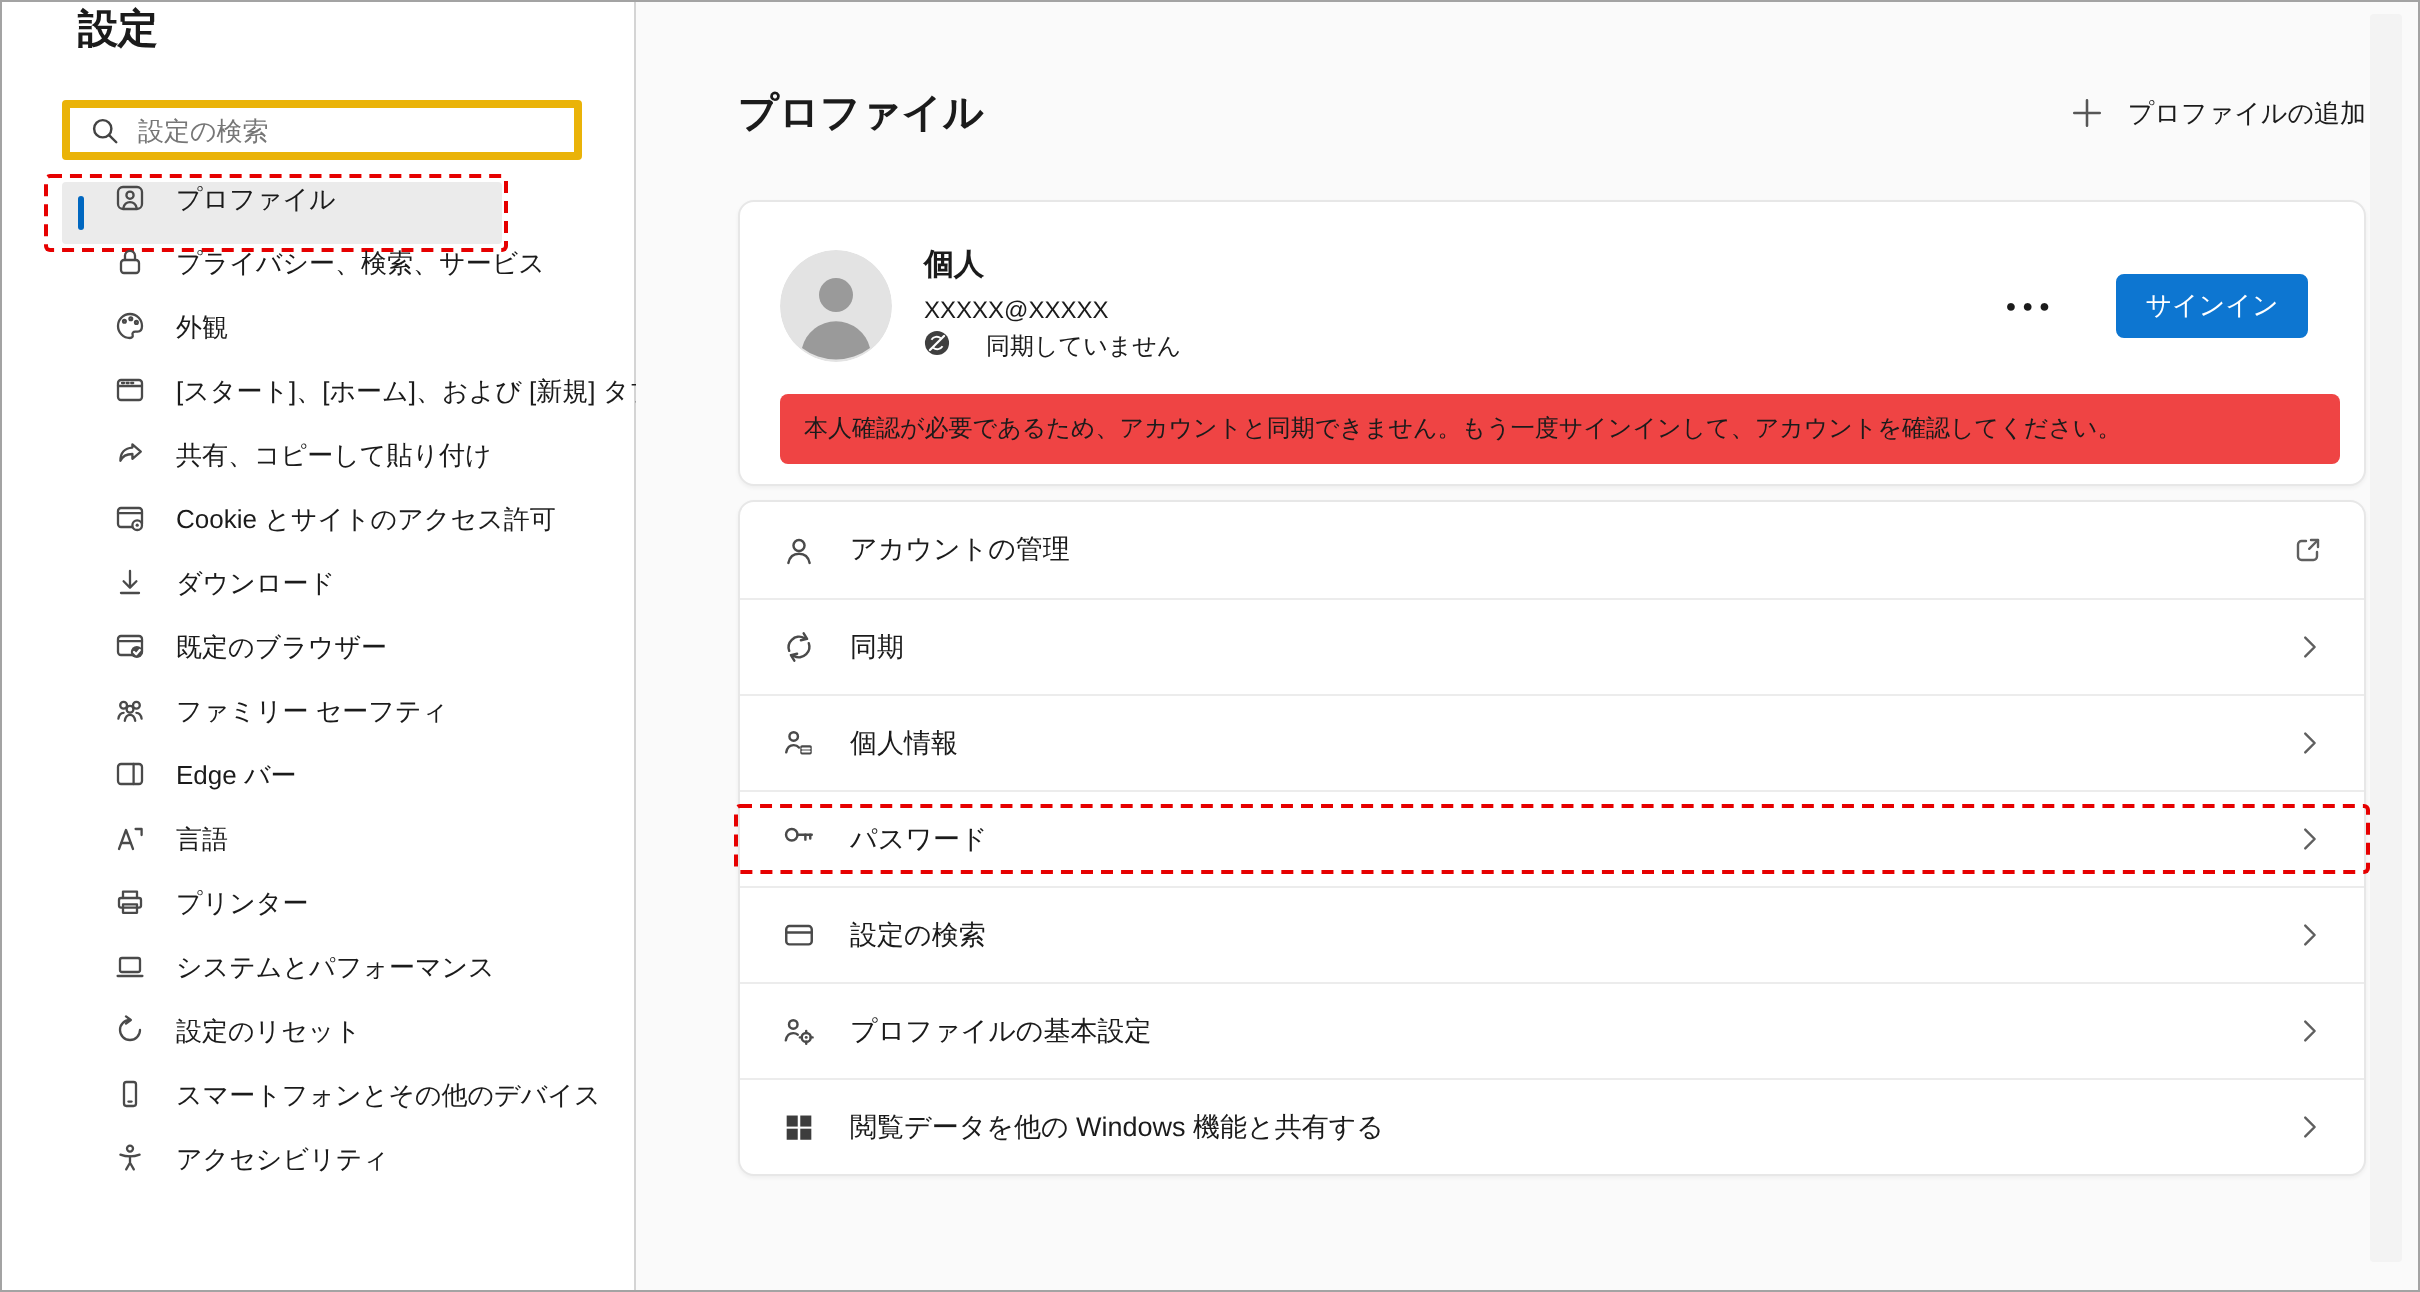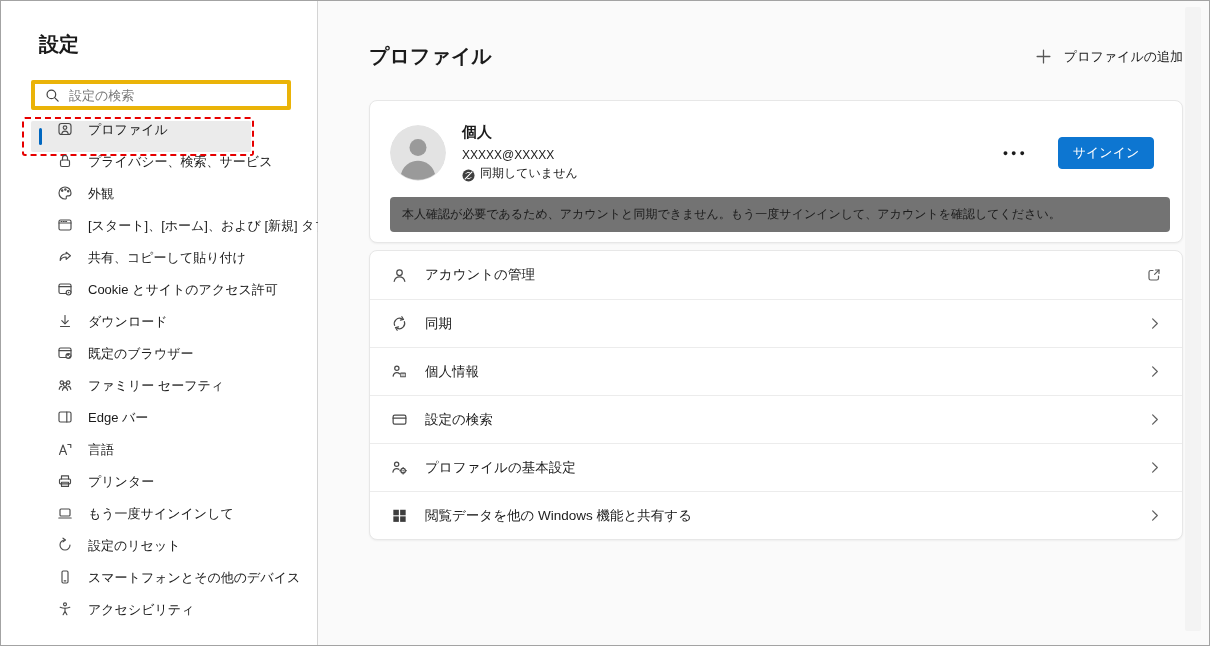--- a/index.html
+++ b/index.html
@@ -10,21 +10,21 @@
     background:#fff;
   }
   .frame {
     position:relative; width:1210px; height:646px;
     border:1px solid #a3a3a3; background:#fff;
     display:flex; overflow:hidden;
   }
   
   .sidebar {
     width:317px; flex:0 0 317px; background:#fff;
-    border-right:1px solid #d4d4d4; padding-top:30px;
+    border-right:1px solid #d4d4d4; 
   }
   .sidebar-title { font-size:20px; font-weight:bold; margin-left:38px; margin-bottom:22px; }
   .search-box {
     margin-left:30px; width:260px; height:30px;
     border:4px solid #eab308; border-radius:2px; background:#fff;
     display:flex; align-items:center; padding:0 8px 0 10px; gap:9px;
   }
   .search-box .ic { color:#434343; }
   .search-box input {
     border:none; outline:none; flex:1; font-size:13px;
@@ -66,31 +66,31 @@
   .card {
     background:#fff; border:1px solid #e7e7e7; border-radius:8px;
     box-shadow:0 1px 2px rgba(0,0,0,0.05);
   }
   .profile-card { margin-top:30px; padding:22px 12px 10px 20px; }
   .profile-top { display:flex; align-items:center; padding-right:8px; }
   .avatar { width:56px; height:56px; border-radius:50%; overflow:hidden; flex:0 0 56px; }
   .id-block { margin-left:16px; flex:1; }
   .profile-name { font-size:15px; font-weight:bold; margin-bottom:6px; }
   .profile-email { font-size:12px; color:#1b1b1b; margin-bottom:3px; }
-  .sync-line { display:flex; align-items:flex-end; gap:5px; font-size:12px; color:#1b1b1b; }
+  .sync-line { display:flex; align-items:flex-start; gap:18px; font-size:12px; color:#1b1b1b; }
   .more-btn {
     border:none; background:none; font-size:9px; letter-spacing:3px; color:#1b1b1b;
     margin-right:28px; cursor:pointer; padding:6px 2px; font-family:inherit;
   }
   .signin-btn {
     width:96px; height:32px; background:#0d76d1; color:#fff; border:1px solid #0d76d1;
     border-radius:4px; font-size:13px; font-family:inherit; cursor:pointer; margin-right:8px;
   }
   .notice-bar {
-    margin-top:15px; background:#737373; border-radius:4px;
+    margin-top:15px; background:#ef4444; border-radius:4px;
     padding:9px 12px; font-size:12px; color:#1b1b1b;
   }
   .list-card { margin-top:7px; }
   .row {
     position:relative; height:48px; display:flex; align-items:center;
     padding:0 20px 0 21px; gap:17px; cursor:pointer;text-align:center;
   }
   .row + .row { border-top:1px solid #ececec; }
   .row .ic.lead { color:#4a4a4a; flex:0 0 17px; height:17px; }
   .row-label { font-size:13.5px; }
@@ -256,21 +256,21 @@
         <span class="nav-label">プリンター</span>
       </div>
 
       <div class="nav-item">
         <span class="ic">
           <svg width="16" height="16" viewBox="0 0 16 16" fill="none" stroke="currentColor" stroke-width="1.15" stroke-linecap="round" stroke-linejoin="round">
               <rect x="3" y="4" width="10" height="7" rx="1"></rect>
               <path d="M1.8 13h12.4"></path>
             </svg>
         </span>
-        <span class="nav-label">もう一度サインインして</span>
+        <span class="nav-label">システムとパフォーマンス</span>
       </div>
 
       <div class="nav-item">
         <span class="ic">
           <svg width="16" height="16" viewBox="0 0 16 16" fill="none" stroke="currentColor" stroke-width="1.15" stroke-linecap="round" stroke-linejoin="round">
               <path d="M13 8A5 5 0 1 1 8 3"></path>
               <path d="M6 1.2L8.4 3 6 4.8"></path>
             </svg>
         </span>
         <span class="nav-label">設定のリセット</span>
@@ -391,20 +391,35 @@
             </svg>
         </span>
         <span class="row-label">個人情報</span>
         <span class="ic trail">
           <svg width="15" height="15" viewBox="0 0 16 16" fill="none" stroke="currentColor" stroke-width="1.3" stroke-linecap="round" stroke-linejoin="round">
               <path d="M6 3l5 5-5 5"></path>
             </svg>
         </span>
       </div>
 
+      <div class="row highlighted">
+        <span class="ic lead">
+          <svg width="17" height="17" viewBox="0 0 16 16" fill="none" stroke="currentColor" stroke-width="1.15" stroke-linecap="round" stroke-linejoin="round">
+              <circle cx="4.6" cy="6" r="2.7"></circle>
+              <path d="M7.3 6h6.7"></path>
+              <path d="M11 6v2.3M13.3 6v1.8"></path>
+            </svg>
+        </span>
+        <span class="row-label">パスワード</span>
+        <span class="ic trail">
+          <svg width="15" height="15" viewBox="0 0 16 16" fill="none" stroke="currentColor" stroke-width="1.3" stroke-linecap="round" stroke-linejoin="round">
+              <path d="M6 3l5 5-5 5"></path>
+            </svg>
+        </span>
+      </div>
 
       <div class="row">
         <span class="ic lead">
           <svg width="17" height="17" viewBox="0 0 16 16" fill="none" stroke="currentColor" stroke-width="1.15" stroke-linecap="round" stroke-linejoin="round">
               <rect x="2" y="3.8" width="12" height="8.6" rx="1.5"></rect>
               <line x1="2" y1="6.8" x2="14" y2="6.8"></line>
             </svg>
         </span>
         <span class="row-label">設定の検索</span>
         <span class="ic trail">

